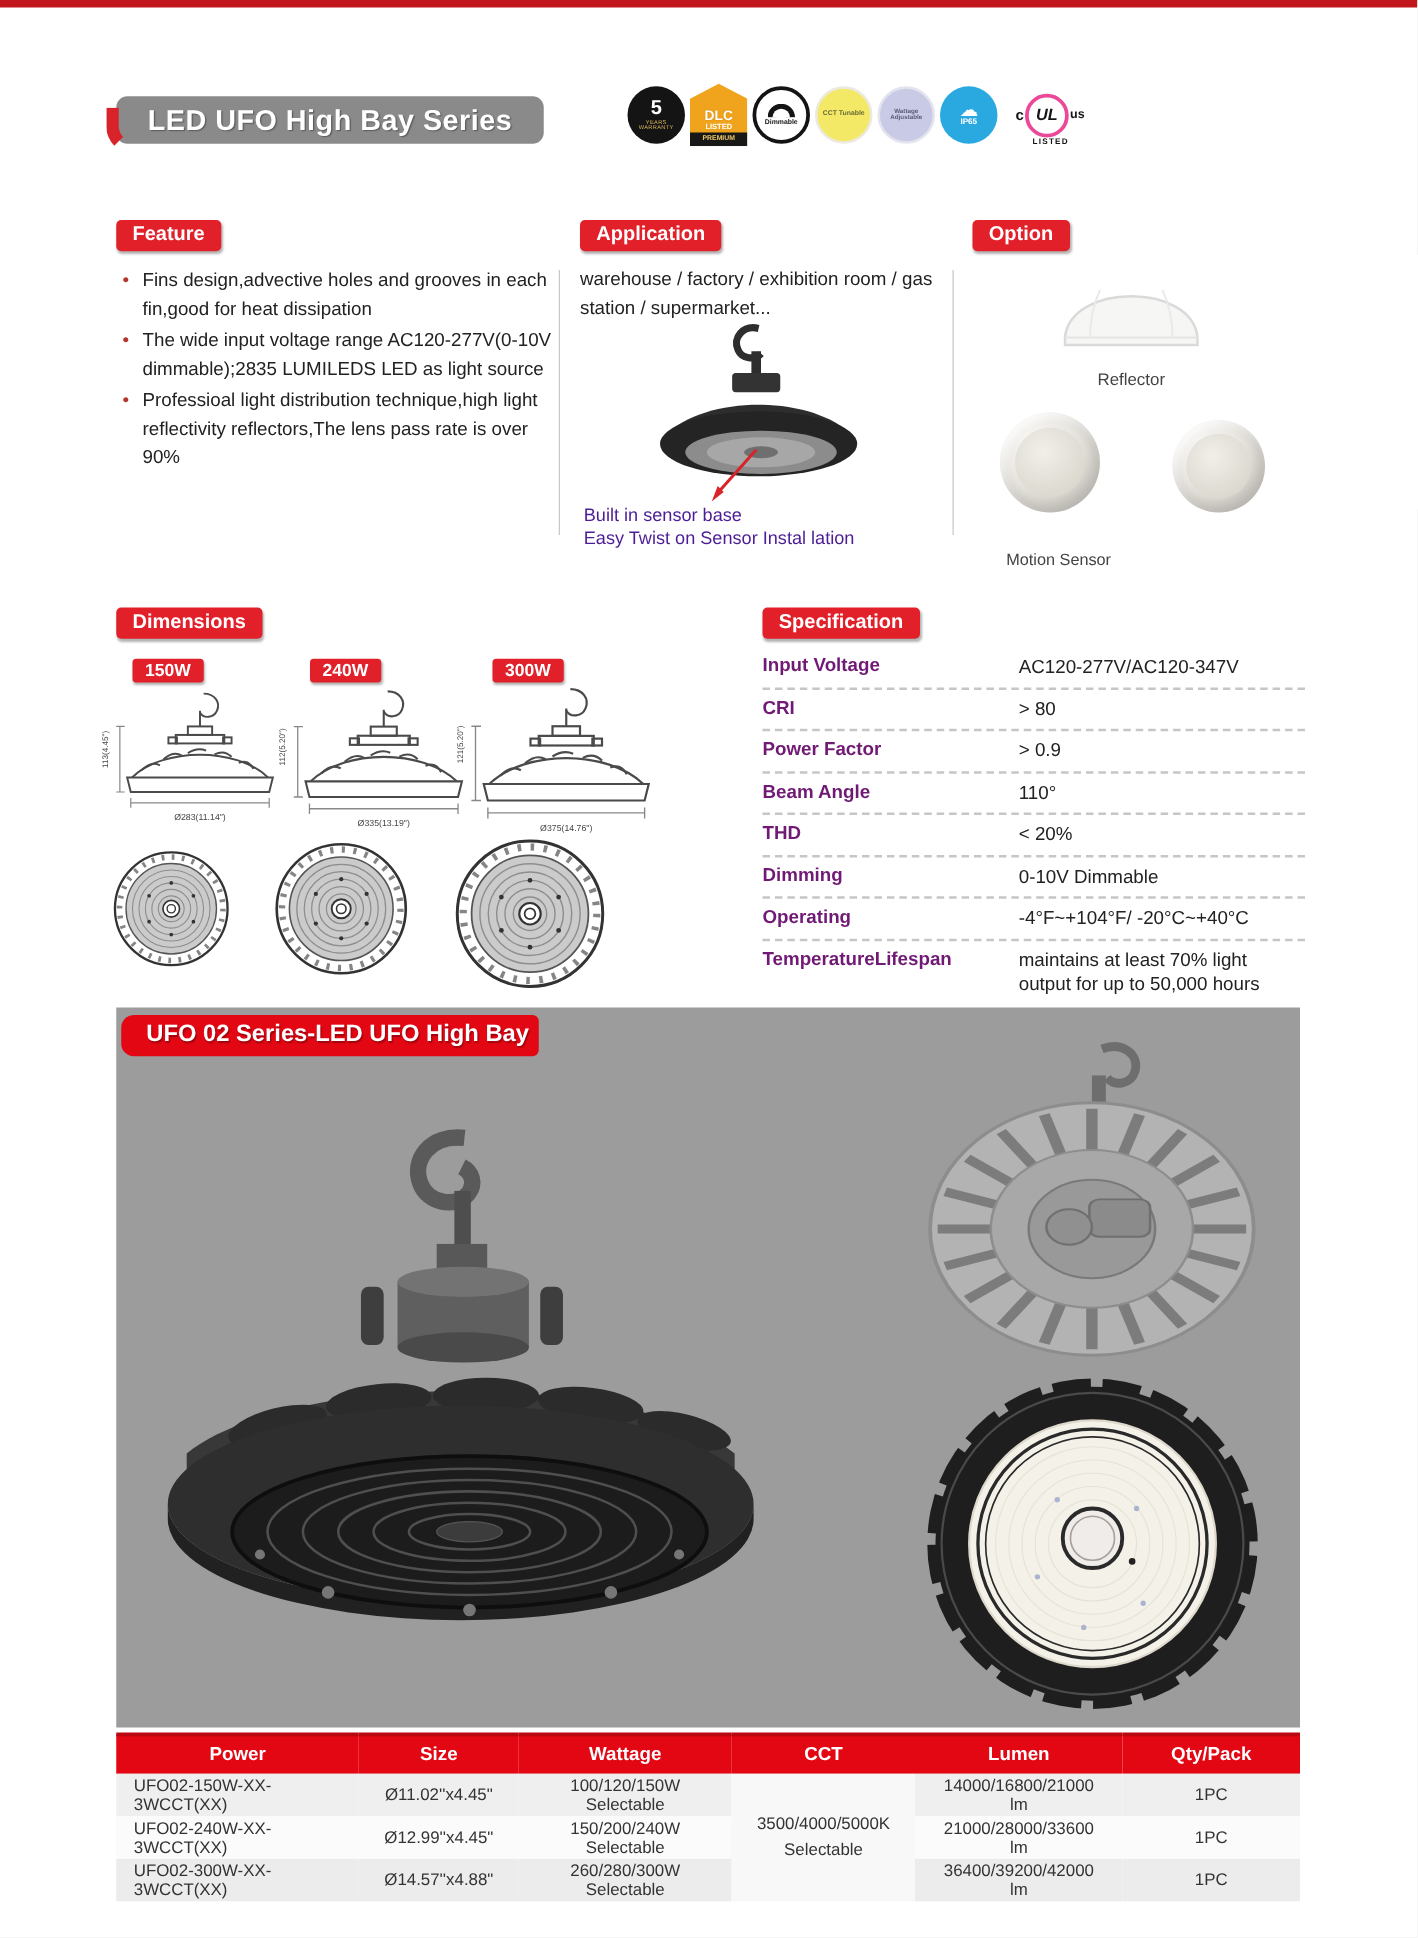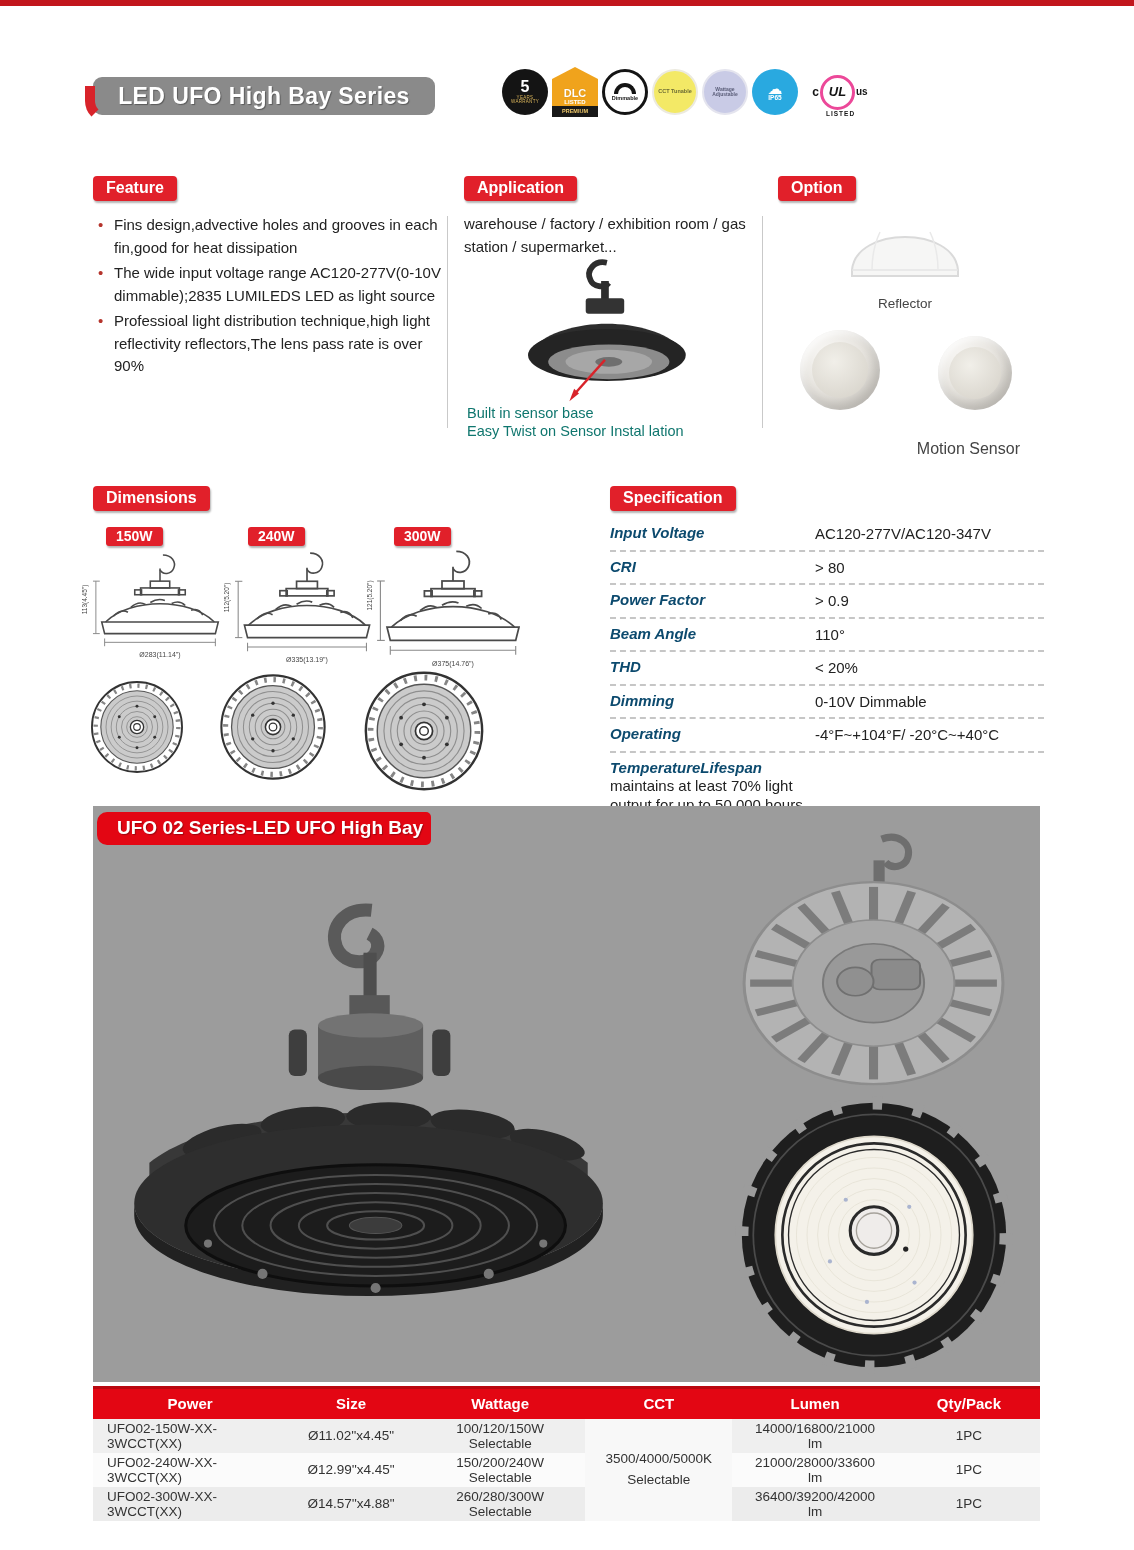--- a/index.html
+++ b/index.html
@@ -53,48 +53,48 @@
                padding:3px 13px 4px; border-radius:4px; box-shadow:1px 2px 2px rgba(0,0,0,.3); }
 
   
   .feature-list { position:absolute; left:95px; top:214px; width:350px; list-style:none; }
   .feature-list li { position:relative; padding-left:19px; font-size:15px; line-height:1.5;
                      color:#222; margin-bottom:3px; }
   .feature-list li::before { content:"•"; position:absolute; left:3px; color:#b5342c; }
   .vdiv { position:absolute; width:1px; background:#c9c9c9; }
   .app-text { position:absolute; left:464px; top:213px; width:300px; font-size:15px; line-height:1.5; color:#222; }
   .app-img { position:absolute; left:488px; top:256px; width:232px; height:152px; }
-  .app-caption { position:absolute; left:467px; top:404px; font-size:14.5px; color:#0f766e; line-height:1.25; }
+  .app-caption { position:absolute; left:467px; top:404px; font-size:14.5px; color:#4c1d95; line-height:1.25; }
   .preline { white-space:pre-line; }
   .refl-img { position:absolute; left:842px; top:208px; width:126px; height:76px; }
   .opt-cap1 { position:absolute; left:830px; top:296px; width:150px; text-align:center; font-size:13.5px; color:#444; }
   .sensor { position:absolute; border-radius:50%;
             background:radial-gradient(circle at 35% 32%, #fbfaf8, #e2dfd9 55%, #c9c5be);
             box-shadow:inset -5px -7px 12px rgba(0,0,0,.14), inset 3px 4px 6px rgba(255,255,255,.8); }
   .sensor .inner { position:absolute; left:15%; top:15%; width:70%; height:70%; border-radius:50%;
                    background:radial-gradient(circle at 40% 35%, #f1efe9, #d4d0c7); }
   .s1 { left:800px; top:330px; width:80px; height:80px; }
   .s2 { left:938px; top:336px; width:74px; height:74px; }
-  .opt-cap2 { position:absolute; left:805px; top:440px; width:215px; text-align:right; font-size:16px; color:#444; }
+  .opt-cap2 { position:absolute; left:805px; top:440px; width:215px; text-align:left; font-size:13px; color:#444; }
 
   
   .watt-tag { position:absolute; background:#e1202a; color:#fff; font-weight:bold; font-size:14px;
               padding:1px 10px 2px; border-radius:3px; box-shadow:1px 2px 2px rgba(0,0,0,.3); }
   .dim-wrap { position:absolute; }
   .dim-wrap svg { display:block; }
   .dim-wlabel { position:absolute; bottom:-9px; left:0; width:100%; text-align:center; font-size:7px; color:#444; }
   .dim-hlabel { position:absolute; left:-22px; top:44px; font-size:6.5px; color:#444;
                 transform:rotate(-90deg); transform-origin:center; white-space:nowrap; }
   .dimcircle { position:absolute; }
 
   
   .spec { position:absolute; left:610px; top:518px; width:434px; }
   .spec-row { display:flex; align-items:flex-start; border-bottom:2px dashed #c6c6c6; padding:6px 0 6px; }
-  .spec-row:last-child { border-bottom:none;flex-direction:column; }
-  .spec-label { width:205px; font-weight:bold; font-size:15px; color:#0c4a6e; flex:0 0 auto;font-style:italic; }
+  .spec-row:last-child { border-bottom:none; }
+  .spec-label { width:205px; font-weight:bold; font-size:15px; color:#701a75; flex:0 0 auto; }
   .spec-value { font-size:15px; color:#222; line-height:1.3; }
 
   
   .panel { position:absolute; left:93px; top:806px; width:947px; height:576px; background:#9c9c9c; }
   .series-banner { position:absolute; left:4px; top:6px; background:#e30613; color:#fff; font-weight:bold;
                    font-size:19px; padding:5px 8px 6px 20px; border-radius:10px 5px 5px 10px;
                    text-shadow:1px 1px 1px rgba(0,0,0,.3); }
   .big-ufo { position:absolute; left:18px; top:92px; width:505px; height:470px; }
   .top-ufo { position:absolute; left:626px; top:24px; width:305px; height:268px; }
   .bottom-ufo { position:absolute; left:630px; top:288px; width:302px; height:282px; }

